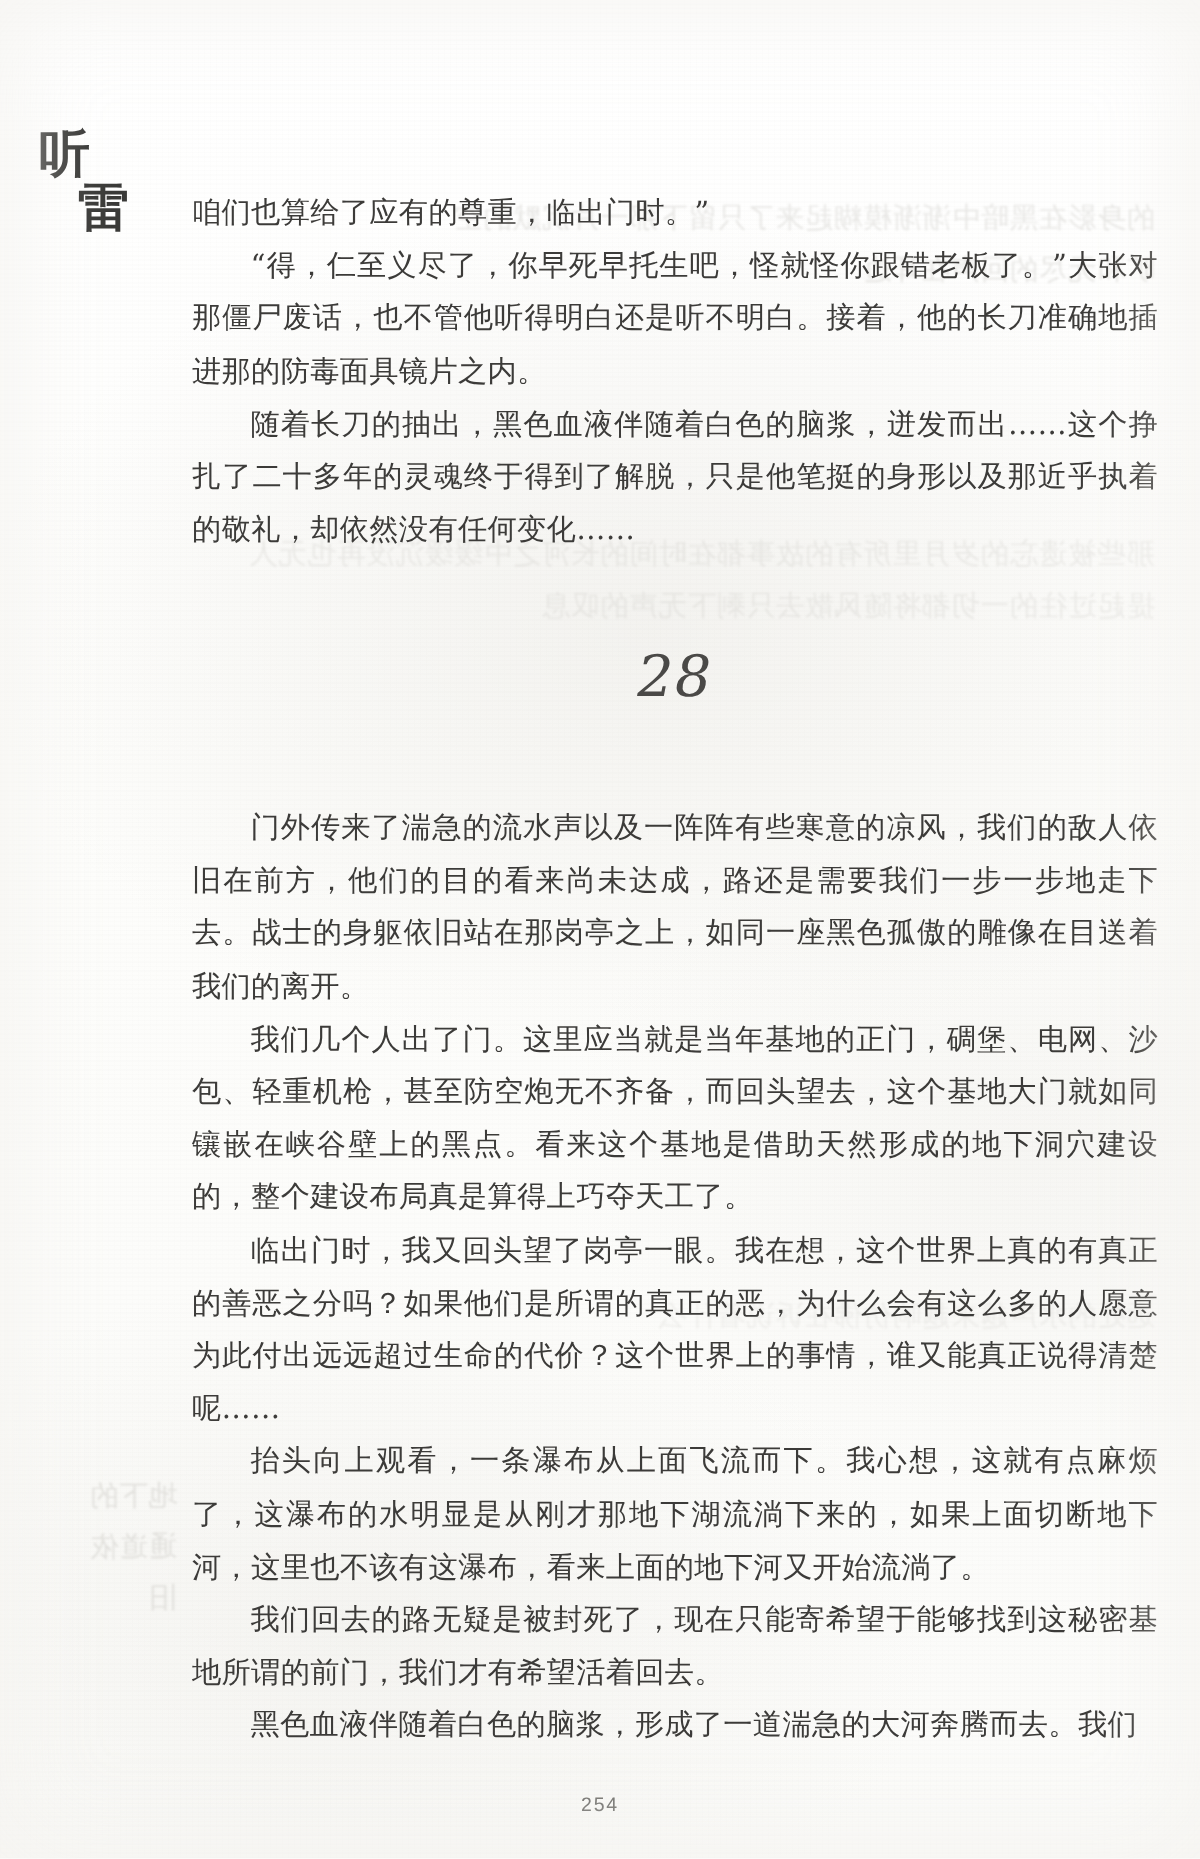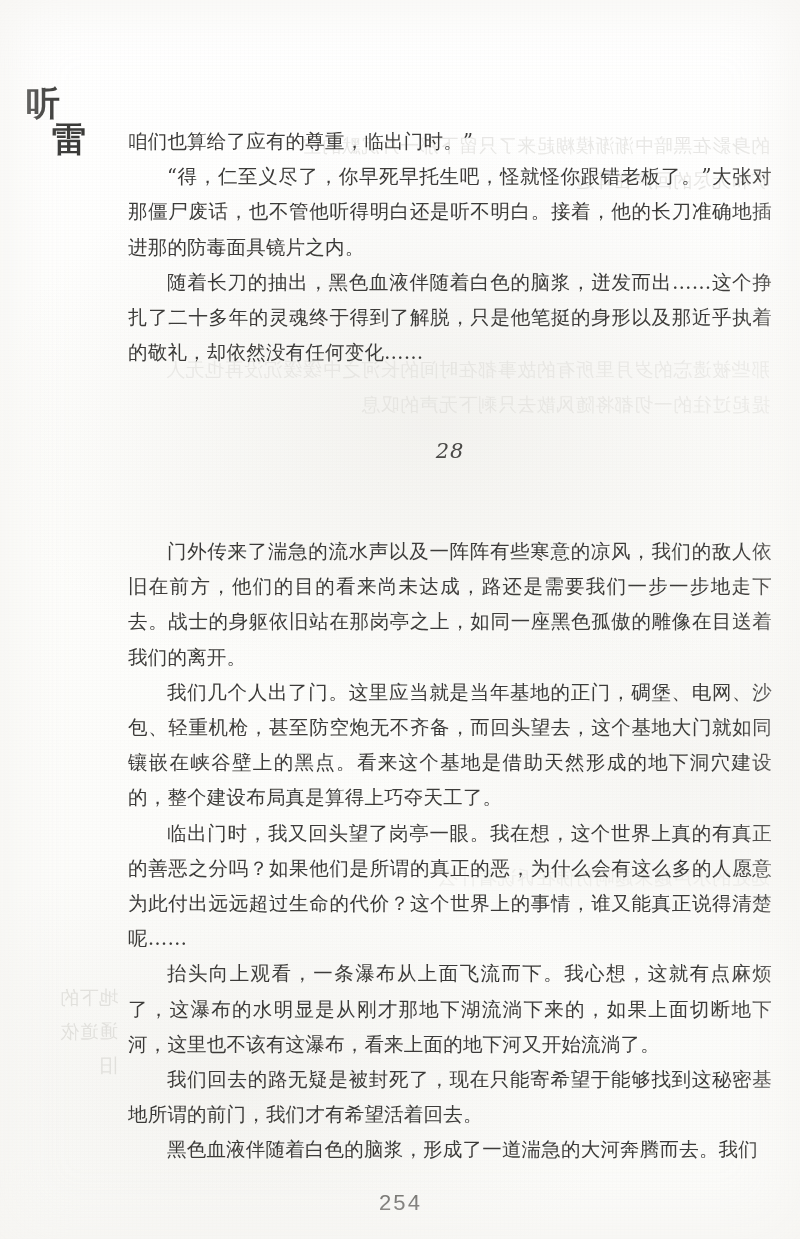--- a/index.html
+++ b/index.html
@@ -114,21 +114,21 @@
     position: absolute;
     left: 128px;
     top: 432px;
     width: 644px;
     text-align: center;
   }
   #chapter-number {
     display: inline-block;
     font-family: "DejaVu Serif", "Liberation Serif", serif;
     font-style: italic;
-    font-size: 21px;
+    font-size: 38px;
     line-height: 38px;
     color: #4a4947;
     letter-spacing: 1px;
   }
 
   
   #text-column-2 {
     position: absolute;
     left: 128px;
     top: 534px;
@@ -137,22 +137,22 @@
 
   
   #folio {
     position: absolute;
     left: 0;
     right: 0;
     top: 1192px;
     text-align: center;
   }
   #folio-number {
-    font-family: Liberation Mono, monospace;
-    font-size: 22px;
+    font-family: Liberation Sans, sans-serif;
+    font-size: 13px;
     color: #6d6c69;
     letter-spacing: 1.2px;
   }
 
   
   #vignette {
     position: absolute;
     inset: 0;
     pointer-events: none;
     box-shadow: inset 0 0 58px 10px rgba(244,243,240,0.85);

